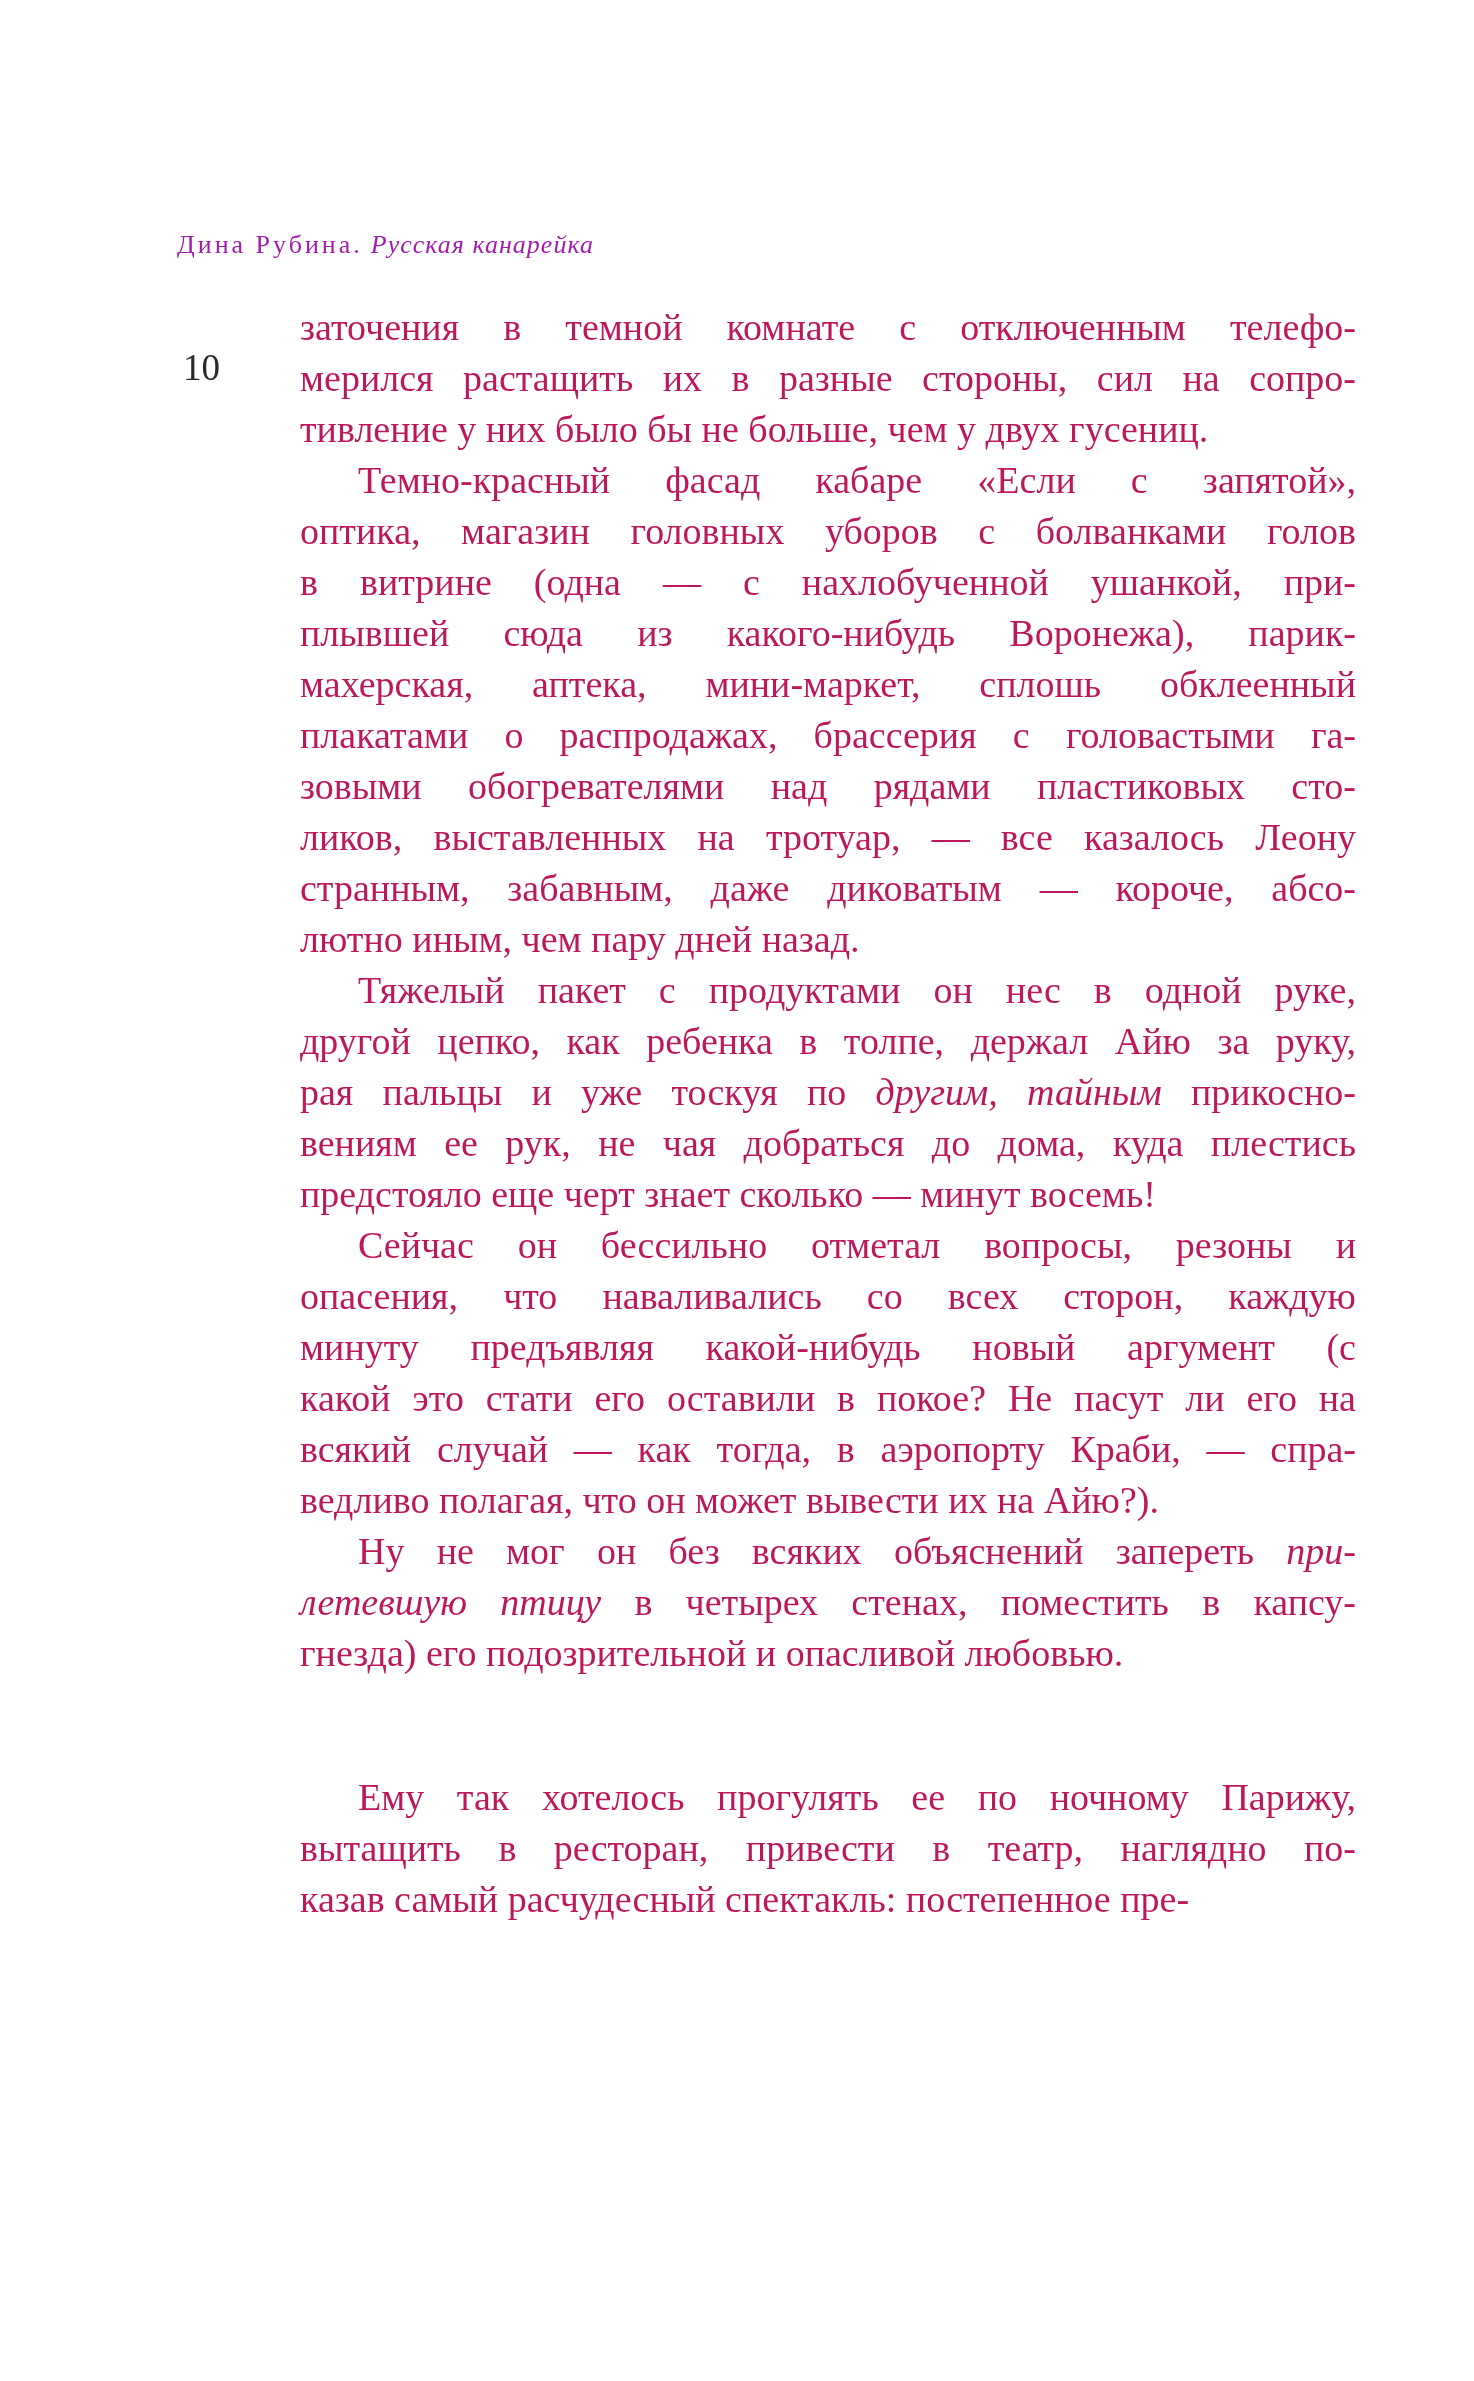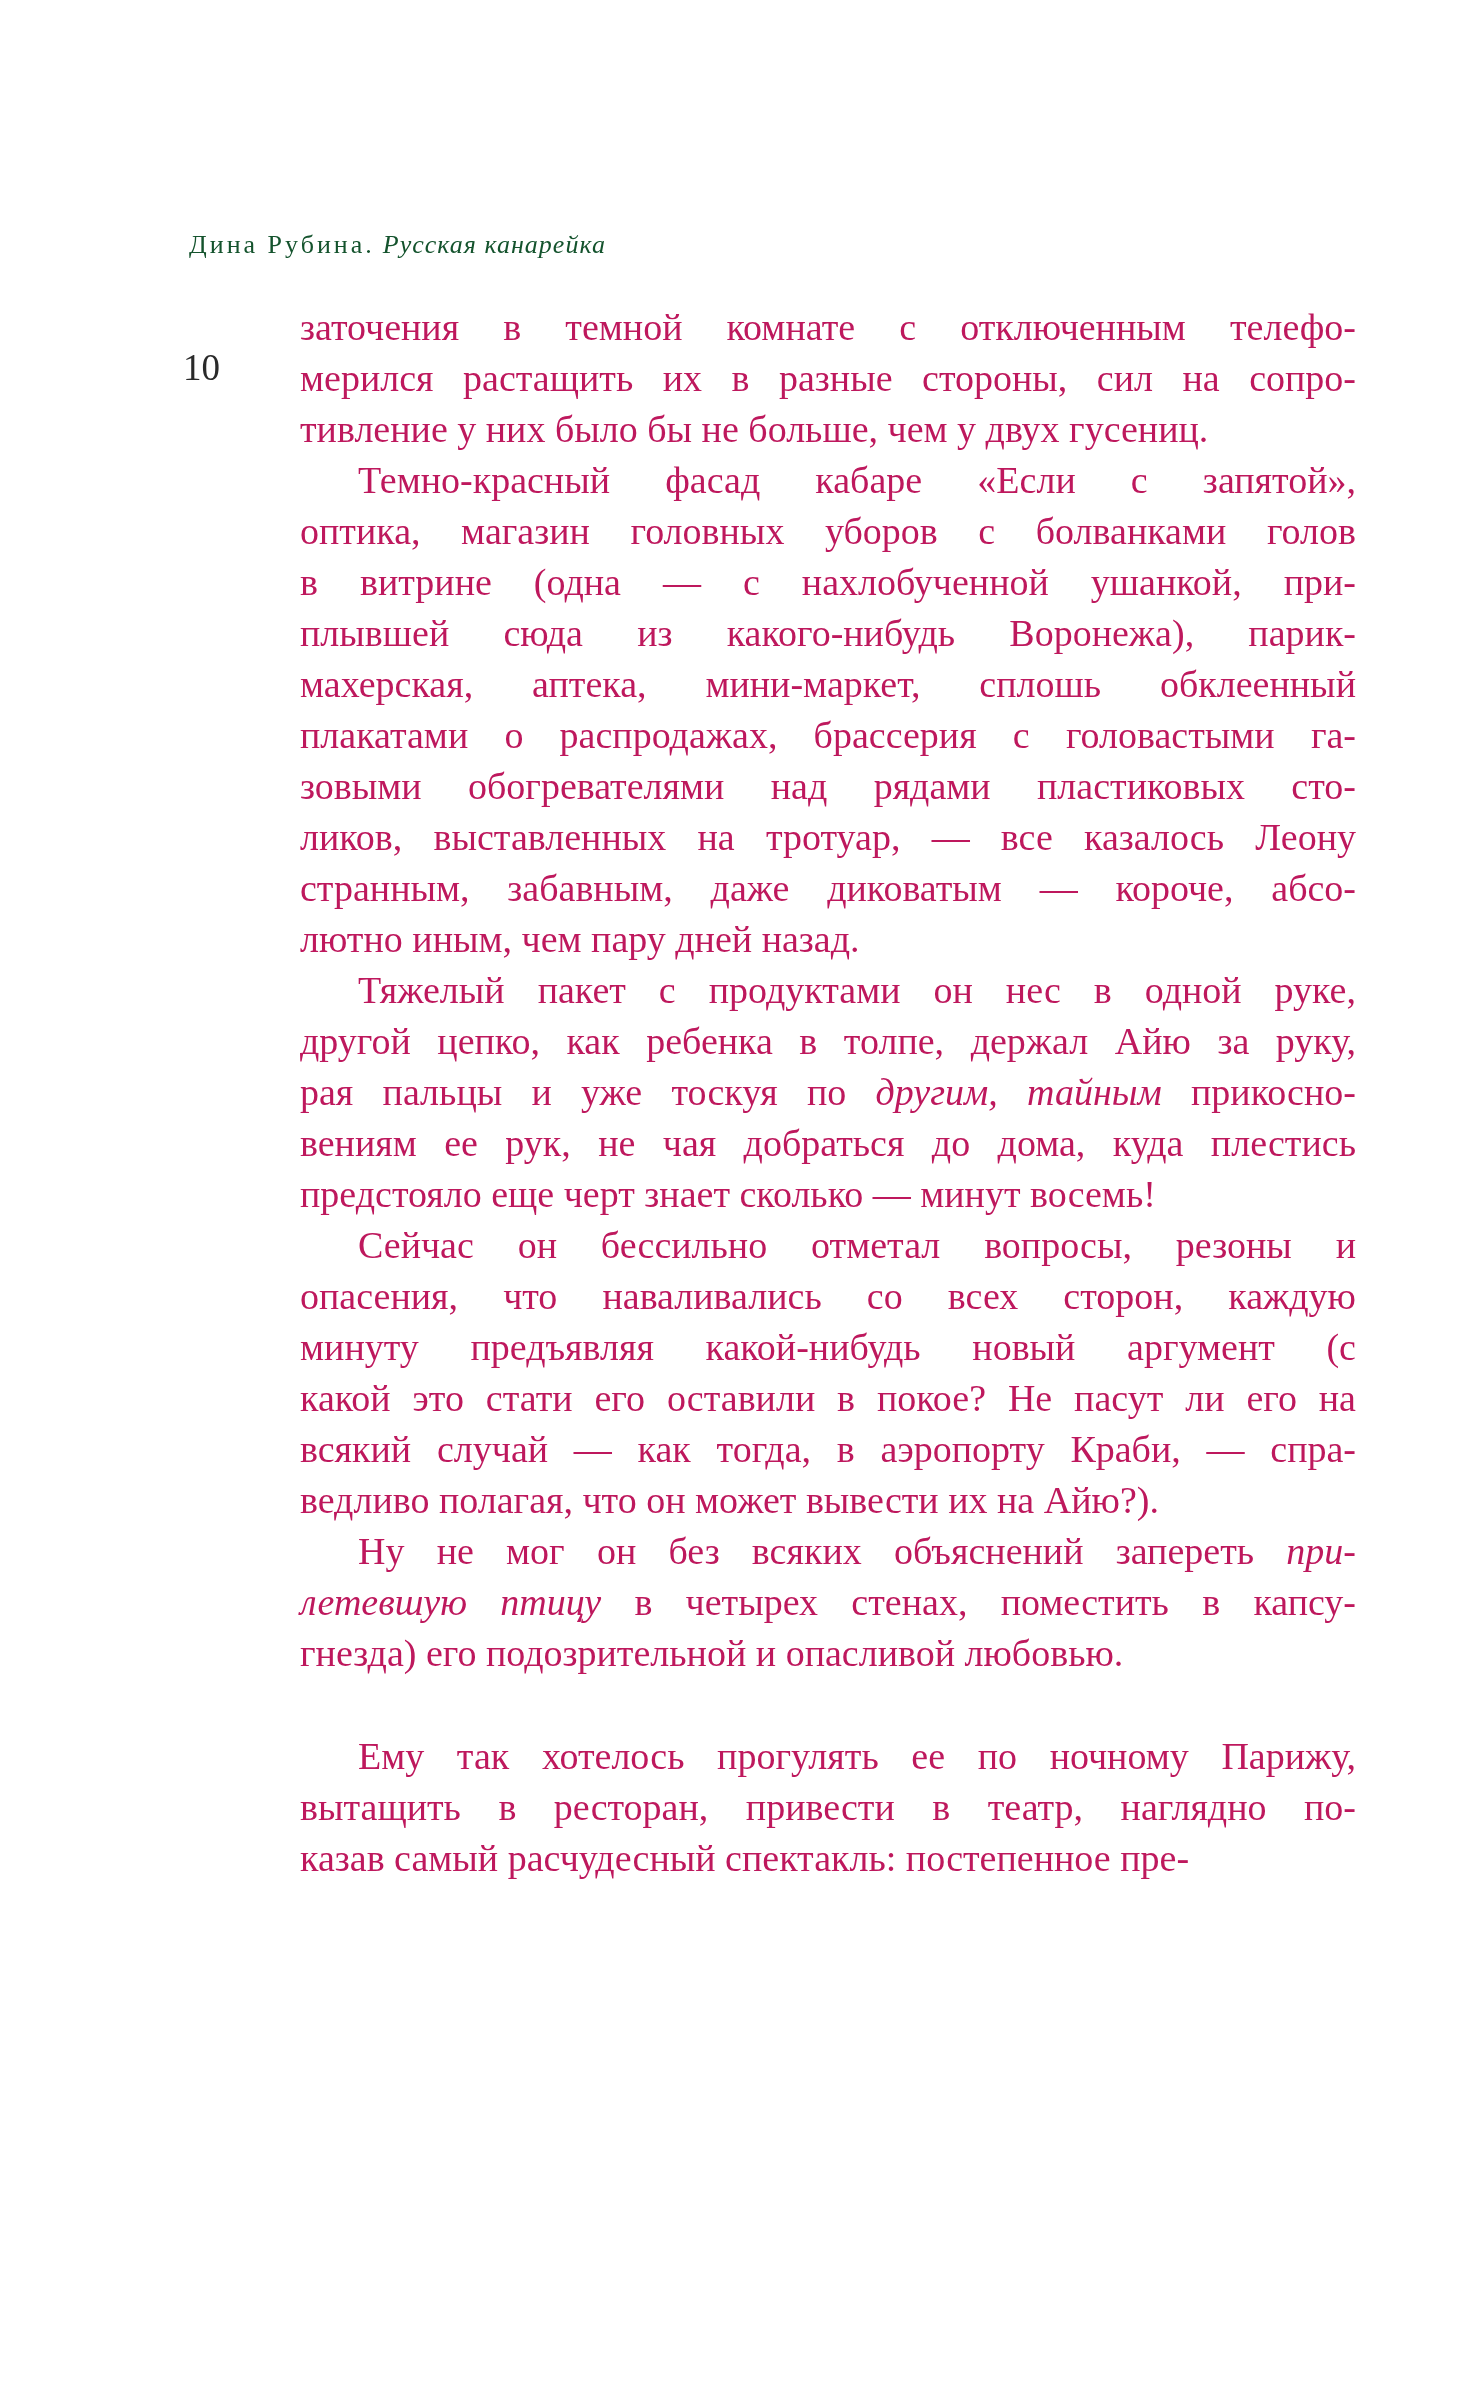--- a/index.html
+++ b/index.html
@@ -7,25 +7,25 @@
   .page {
     position: relative;
     width: 1474px;
     height: 2381px;
     background: #ffffff;
     font-family: "Liberation Serif", "DejaVu Serif", serif;
     overflow: hidden;
   }
   .running-header {
     position: absolute;
-    left: 189px;
+    left: 177px;
     top: 230px;
     font-size: 26px;
     line-height: 30px;
-    color: #14532d;
+    color: #a21caf;
     white-space: nowrap;
   }
   .running-header .author {
     letter-spacing: 3px;
     margin-right: 8px;
   }
   .running-header .title {
     font-style: italic;
     letter-spacing: 1px;
   }
@@ -41,21 +41,21 @@
   .text-block {
     position: absolute;
     left: 300px;
     top: 302px;
     width: 1056px;
     font-size: 38px;
     line-height: 51px;
     color: #be185d;
   }
   .paragraph { }
-  .paragraph.section-break { margin-top: 52px; }
+  .paragraph.section-break { margin-top: 93px; }
   .line {
     text-align: justify;
     text-align-last: justify;
     white-space: normal;
   }
   .line.last { text-align-last: left; }
   .line.indent { text-indent: 58px; }
   .line i { font-style: italic; margin-top: 46px; }
 </style>
 </head>

